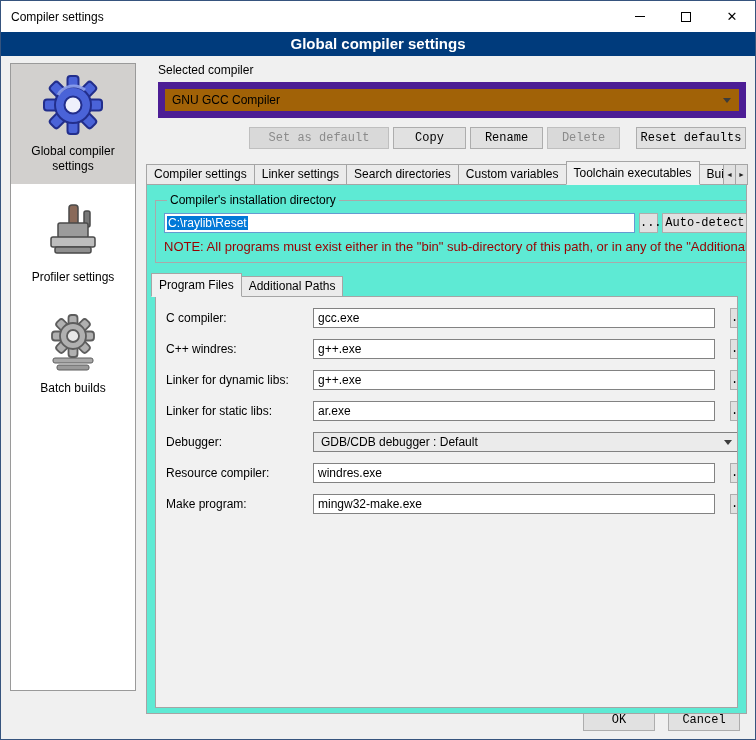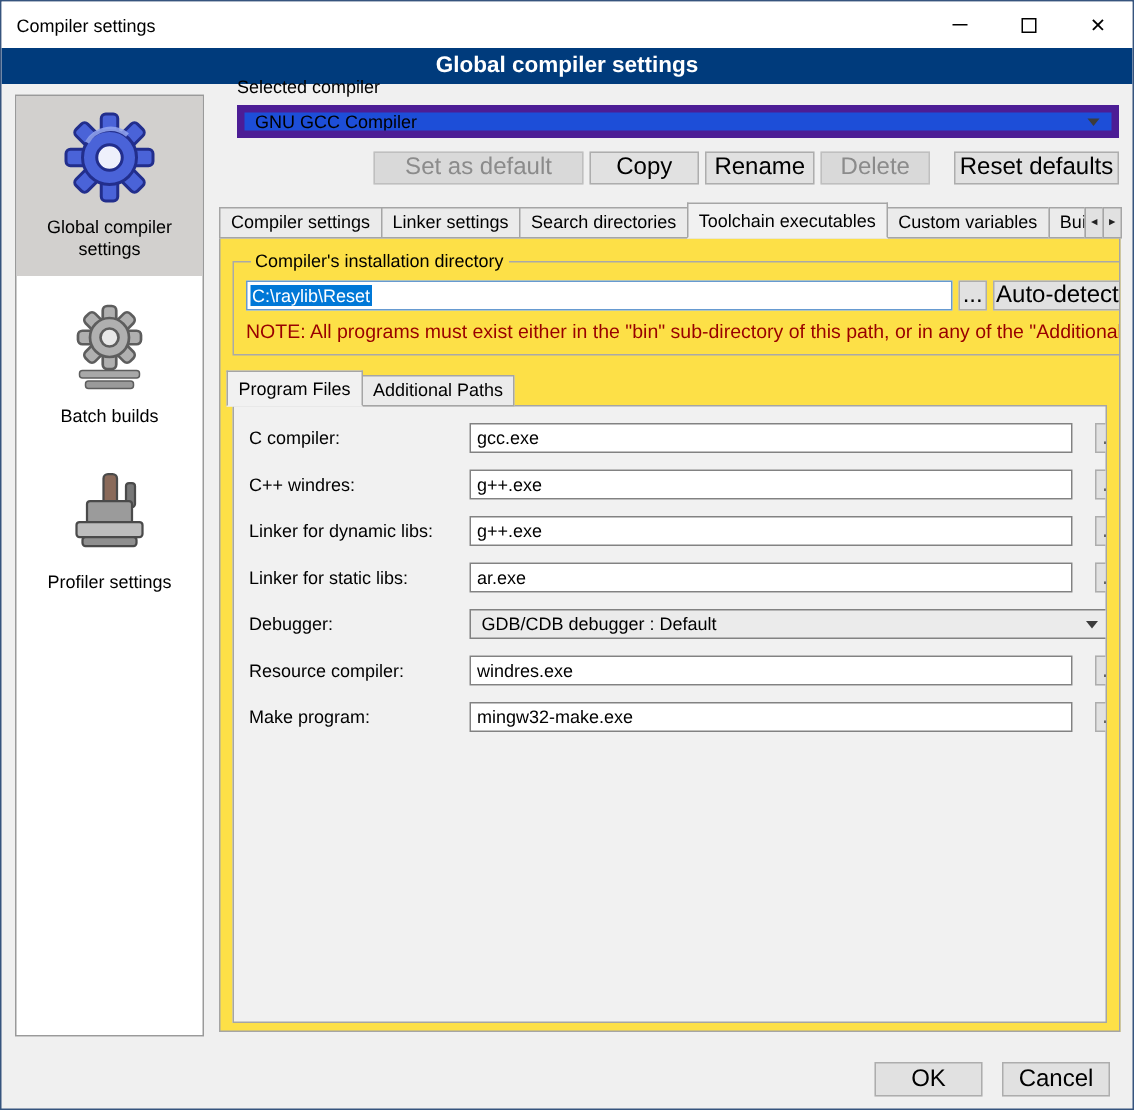--- a/index.html
+++ b/index.html
@@ -32,36 +32,36 @@
   .sidebar {
     position:absolute; top:62px; left:9px; width:126px; height:628px;
     background:#fff; border:1px solid #9a9a9a; overflow:hidden;
   }
   .side-item { display:flex; flex-direction:column; align-items:center; text-align:center; padding:9px 3px 10px; margin-bottom:6px; }
   .side-item.selected { background:#d2d0ce; }
   .side-label { margin-top:7px; line-height:1.25; font-size:12px; }
   .side-icon { flex:none; }
 
   
-  .main { position:absolute; top:46px; left:145px; width:601px; }
+  .main { position:absolute; top:58px; left:145px; width:601px; }
   .sc-label { margin:4px 0 0 12px; line-height:14px; }
   .combo {
-    position:relative; background:#1d4ed8; border:5px solid #4c1d95;
-    height:22px; display:flex; align-items:center; padding:0 24px 0 7px;
+    position:relative; background:#a16207; border:7px solid #4c1d95;
+    height:36px; display:flex; align-items:center; padding:0 24px 0 7px;
     white-space:nowrap; overflow:hidden;
   }
   .combo-main { margin:5px 1px 0 12px; }
   .combo-arrow {
     position:absolute; right:8px; top:50%; margin-top:-2px;
     width:0; height:0; border-left:4px solid transparent; border-right:4px solid transparent;
     border-top:5px solid #3c3c3c;
   }
 
   .btn {
-    background:#e1e1e1; border:1px solid #adadad; font-family:Liberation Sans, sans-serif; font-size:16px;
+    background:#e1e1e1; border:1px solid #adadad; font-family:Liberation Mono, monospace; font-size:12px;
     height:22px; padding:0 10px; color:#000;
   }
   .btn:disabled { background:#d9d9d9; color:#8b8b8b; border-color:#bfbfbf; }
   .btn-row { display:flex; justify-content:flex-end; gap:4px; margin:9px 1px 0 0; }
   .w-setdef { width:140px; padding:0; }
   .w-std { width:73px; padding:0; }
   .w-reset { width:110px; padding:0; }
   .gap { margin-left:12px; }
 
   
@@ -72,21 +72,21 @@
   }
   .tab.active { height:24px; line-height:22px; background:#f1f1f1; border-bottom-color:#f1f1f1; position:relative; z-index:3; }
   .tab.truncated { flex:1; }
   .tab-scroll { display:flex; align-self:flex-end; }
   .scroll-btn {
     width:13px; height:21px; background:#e1e1e1; border:1px solid #a5a5a5; margin-right:-1px;
     display:flex; align-items:center; justify-content:center; font-size:7px; color:#222;
   }
 
   .panel {
-    position:relative; z-index:1; border:1px solid #a5a5a5; background:#fde047;
+    position:relative; z-index:1; border:1px solid #a5a5a5; background:#5eead4;
     height:530px; overflow:hidden;
   }
 
   
   fieldset.groupbox { border:1px solid #a9a9a9; margin:8px 8px 0; padding:6px 8px 8px; }
   fieldset.groupbox legend { font-size:12px; padding:0 3px; margin-left:3px; }
   .dir-row { display:flex; gap:4px; align-items:center; }
   .dir-input {
     flex:1; height:20px; border:1px solid #669ad1; background:#fff;
     display:flex; align-items:center; padding:0 2px; overflow:hidden; white-space:nowrap;
@@ -144,45 +144,45 @@
           <rect x="26.5" y="3" width="11" height="58" rx="3" transform="rotate(135 32 32)"></rect>
           <circle cx="32" cy="32" r="18"></circle>
         </g>
         <path d="M17 22 A18 18 0 0 1 44 17" stroke="#93a6f0" stroke-width="3" fill="none" opacity="0.85"></path>
         <circle cx="32" cy="32" r="8.5" fill="#eef0fb" stroke="#222e8c" stroke-width="2"></circle>
       </svg>
       <div class="side-label">Global compiler settings</div>
     </div>
     <div class="side-item">
       <svg class="side-icon" width="64" height="64" viewBox="0 0 64 64">
+        <g stroke="#4a4a4a" stroke-width="1.5" stroke-linejoin="round">
+          <rect x="28" y="6" width="9" height="22" rx="3" fill="#8a6a5a"></rect>
+          <rect x="43" y="12" width="6" height="16" rx="2" fill="#777777"></rect>
+          <rect x="17" y="24" width="30" height="15" rx="2" fill="#9b9b9b"></rect>
+          <rect x="10" y="38" width="44" height="10" rx="2" fill="#bdbdbd"></rect>
+          <rect x="14" y="48" width="36" height="6" rx="2" fill="#8f8f8f"></rect>
+        </g>
+      </svg>
+      <div class="side-label">Profiler settings</div>
+    </div>
+    <div class="side-item">
+      <svg class="side-icon" width="64" height="64" viewBox="0 0 64 64">
         <g fill="#b0b0b0" stroke="#5d5d5d" stroke-width="1.8" stroke-linejoin="round">
           <rect x="27.5" y="5" width="9" height="42" rx="3"></rect>
           <rect x="27.5" y="5" width="9" height="42" rx="3" transform="rotate(45 32 26)"></rect>
           <rect x="27.5" y="5" width="9" height="42" rx="3" transform="rotate(90 32 26)"></rect>
           <rect x="27.5" y="5" width="9" height="42" rx="3" transform="rotate(135 32 26)"></rect>
           <circle cx="32" cy="26" r="13"></circle>
         </g>
         <circle cx="32" cy="26" r="6" fill="#e8e8e8" stroke="#5d5d5d" stroke-width="1.8"></circle>
         <rect x="12" y="48" width="40" height="5" rx="2" fill="#a8a8a8" stroke="#5d5d5d"></rect>
         <rect x="16" y="55" width="32" height="5" rx="2" fill="#9a9a9a" stroke="#5d5d5d"></rect>
       </svg>
       <div class="side-label">Batch builds</div>
     </div>
-    <div class="side-item">
-      <svg class="side-icon" width="64" height="64" viewBox="0 0 64 64">
-        <g stroke="#4a4a4a" stroke-width="1.5" stroke-linejoin="round">
-          <rect x="28" y="6" width="9" height="22" rx="3" fill="#8a6a5a"></rect>
-          <rect x="43" y="12" width="6" height="16" rx="2" fill="#777777"></rect>
-          <rect x="17" y="24" width="30" height="15" rx="2" fill="#9b9b9b"></rect>
-          <rect x="10" y="38" width="44" height="10" rx="2" fill="#bdbdbd"></rect>
-          <rect x="14" y="48" width="36" height="6" rx="2" fill="#8f8f8f"></rect>
-        </g>
-      </svg>
-      <div class="side-label">Profiler settings</div>
-    </div>
   </div>
 
   <div class="main">
 
     <div class="sc-label">Selected compiler</div>
 
     <div class="combo combo-main">
       <span>GNU GCC Compiler</span>
       <span class="combo-arrow"></span>
     </div>
@@ -192,22 +192,22 @@
       <button class="btn w-std">Copy</button>
       <button class="btn w-std">Rename</button>
       <button class="btn w-std" disabled="">Delete</button>
       <button class="btn w-reset gap">Reset defaults</button>
     </div>
 
     <div class="tabbar">
       <div class="tab">Compiler settings</div>
       <div class="tab">Linker settings</div>
       <div class="tab">Search directories</div>
+      <div class="tab">Custom variables</div>
       <div class="tab active">Toolchain executables</div>
-      <div class="tab">Custom variables</div>
       <div class="tab truncated">Buil</div>
       <div class="tab-scroll">
         <div class="scroll-btn">
             <span>◄</span>
           </div>
         <div class="scroll-btn">
             <span>►</span>
           </div>
       </div>
     </div>

